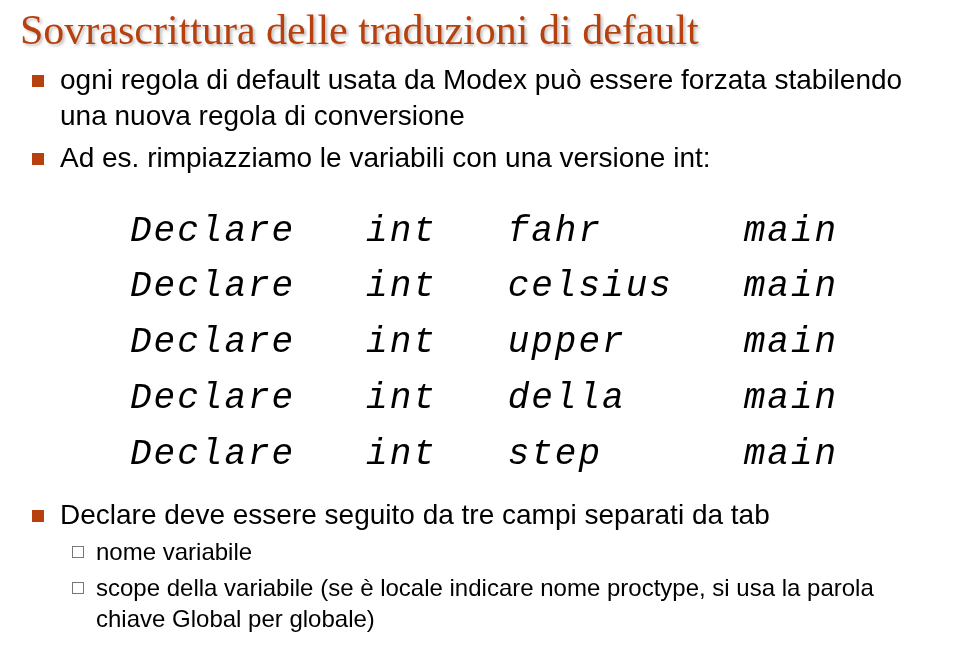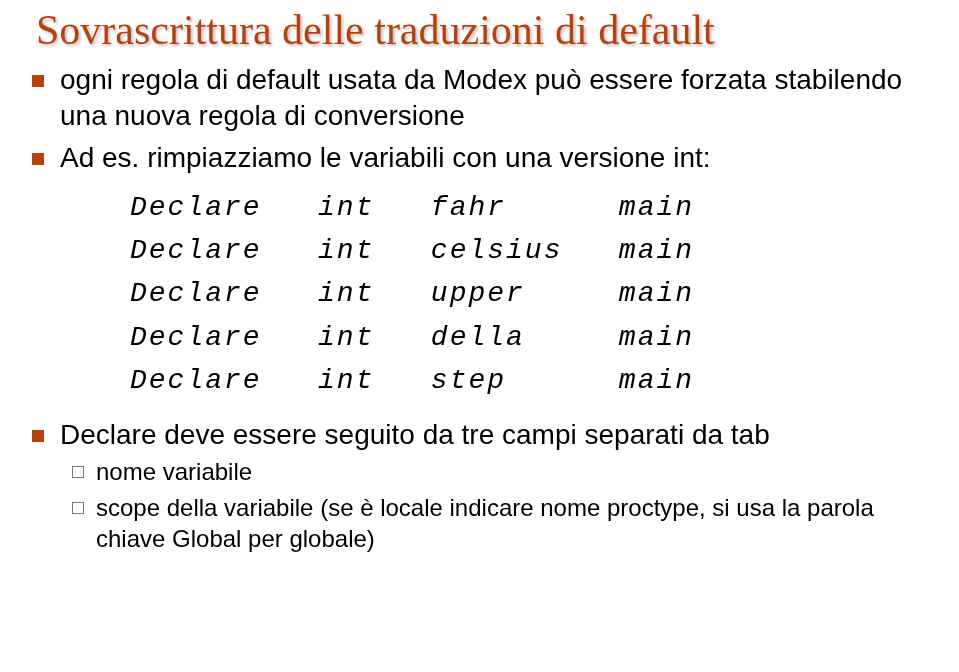--- a/index.html
+++ b/index.html
@@ -13,21 +13,21 @@
   }
   .slide {
     padding: 8px 20px 20px 20px;
     box-sizing: border-box;
   }
   .title {
     font-size: 42px;
     color: #b7410e;
     text-shadow: 2px 2px 3px rgba(0,0,0,0.25);
     line-height: 1.05;
-    margin: 0 0 10px 16px;
+    margin: 0 0 10px 0;
     font-weight: normal;
   }
   ul.main {
     list-style: none;
     padding: 0;
     margin: 0 0 0 6px;
   }
   ul.main > li {
     position: relative;
     padding-left: 34px;
@@ -40,23 +40,23 @@
     content: "";
     position: absolute;
     left: 6px;
     top: 13px;
     width: 12px;
     height: 12px;
     background: #b7410e;
   }
   .mono-block {
     font-family: "Courier New", Courier, monospace;
-    font-size: 28px;
+    font-size: 36px;
     line-height: 1.55;
-    margin: 10px 0 14px 110px;
+    margin: 28px 0 14px 110px;
     font-style: italic;
     letter-spacing: 2px;
   }
   .mono-block .row {
     white-space: pre;
   }
   ul.sub {
     list-style: none;
     padding: 0;
     margin: 4px 0 0 6px;

